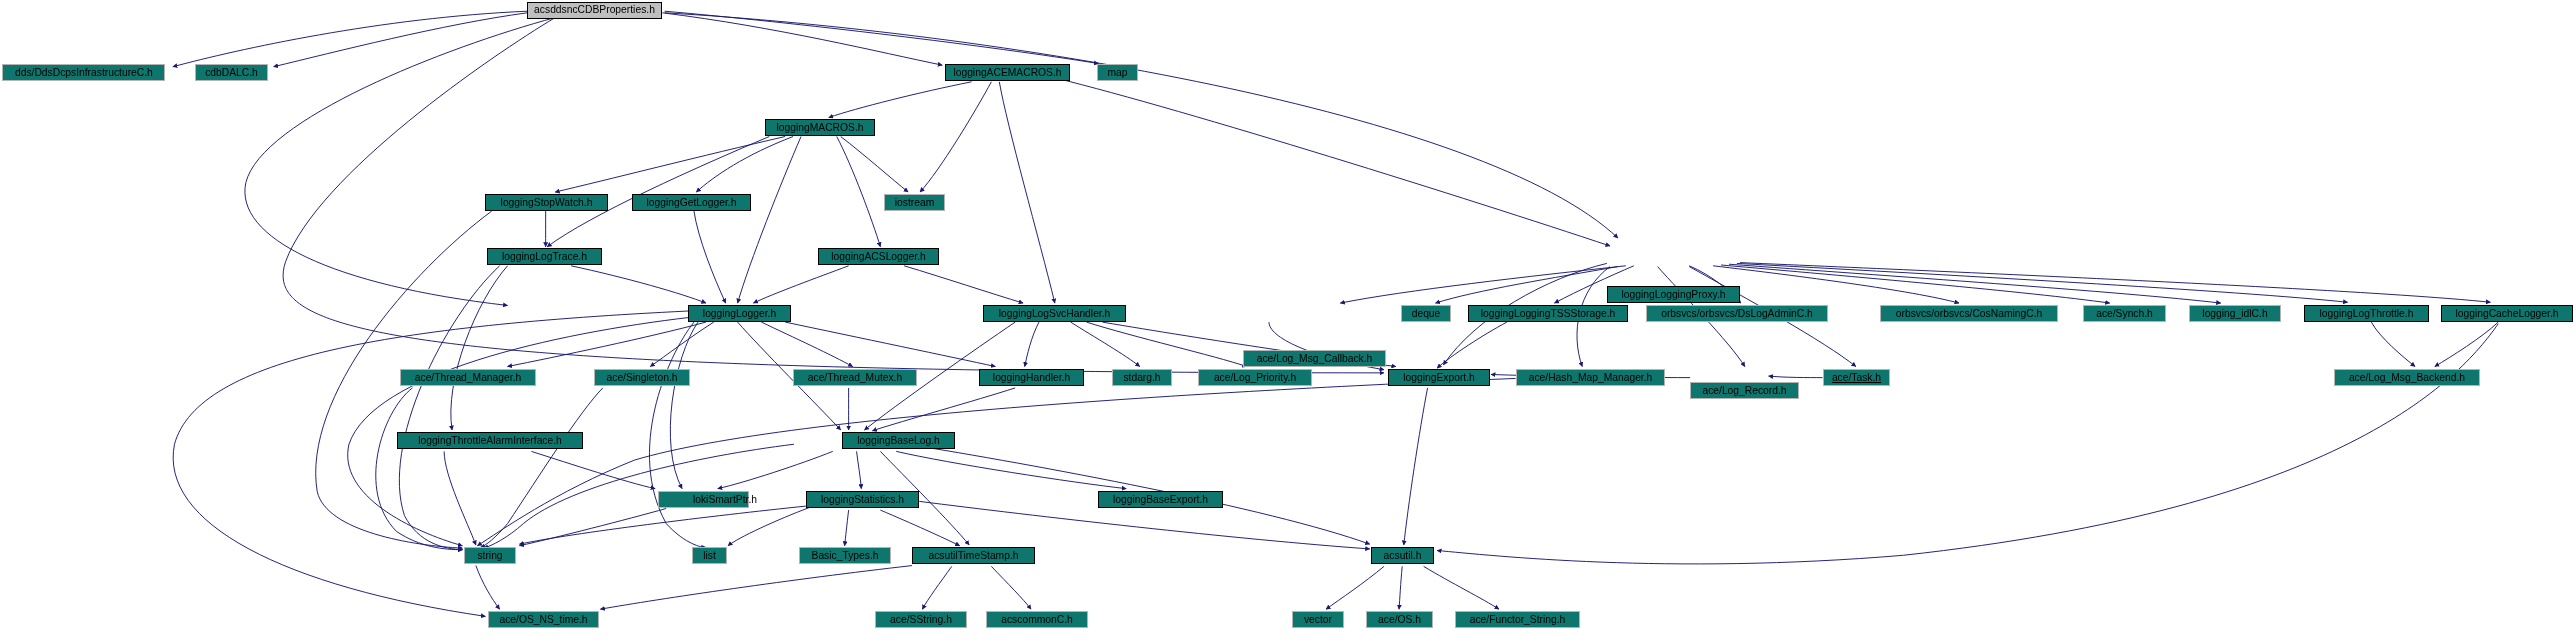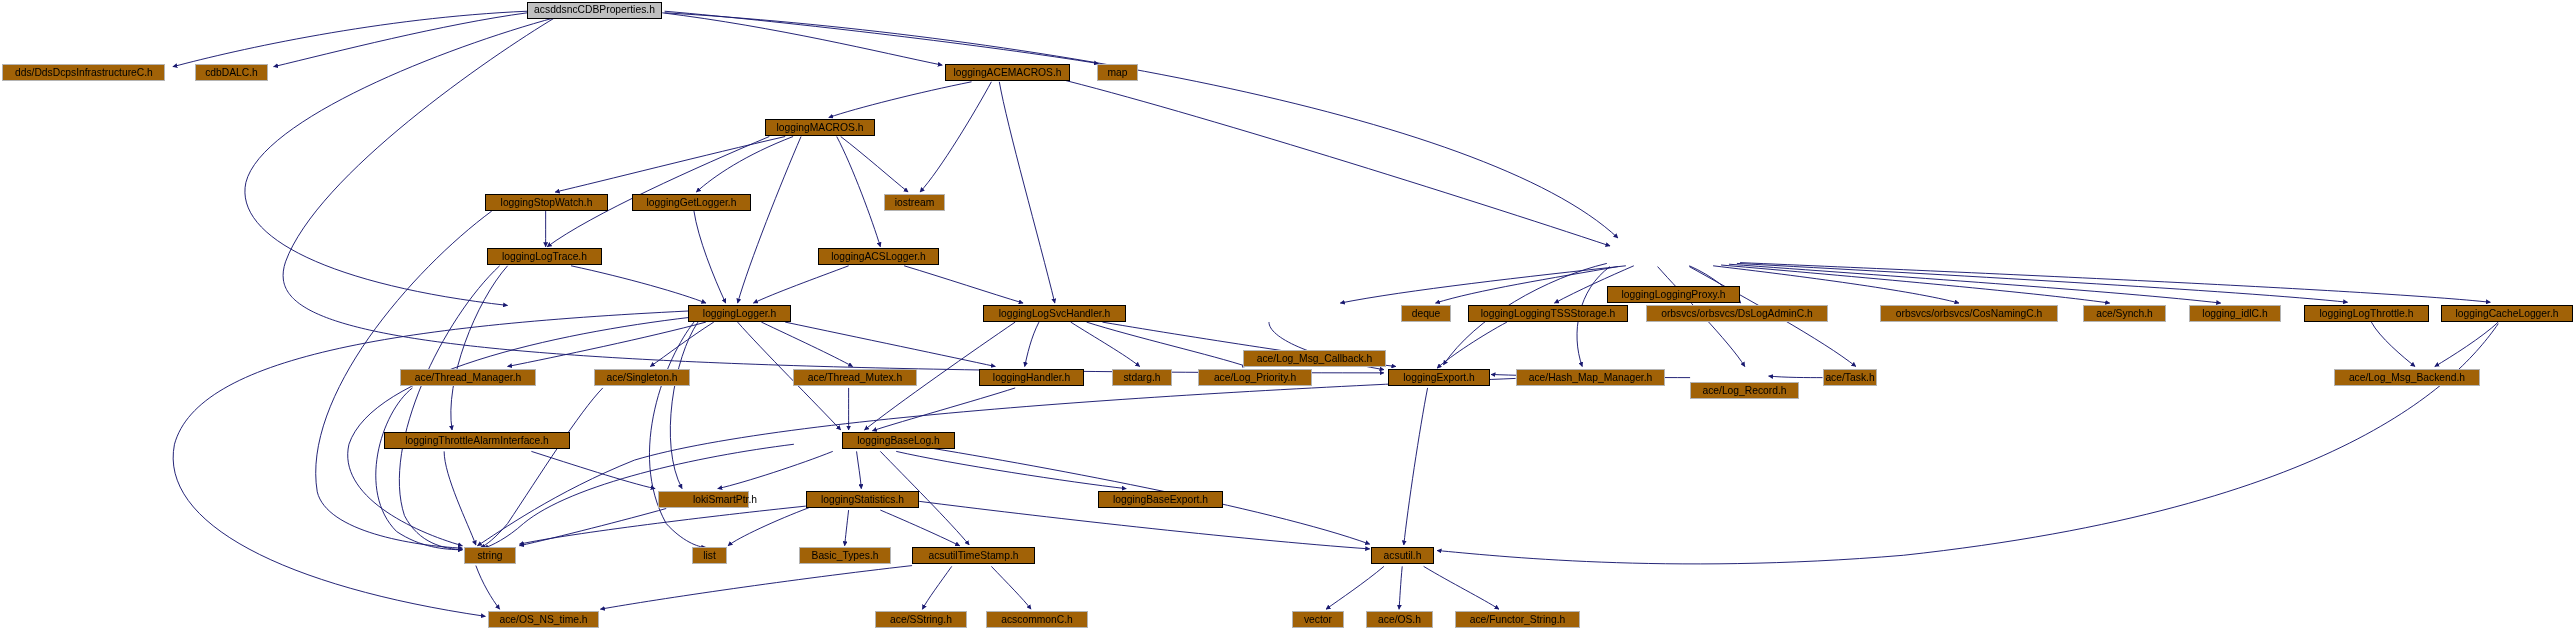--- a/index.html
+++ b/index.html
@@ -27,21 +27,21 @@
   .node {
     position: absolute;
     box-sizing: border-box;
     display: flex;
     align-items: center;
     justify-content: center;
     white-space: nowrap;
     font-size: 10.3px;
     line-height: 1;
     color: #000000;
-    background: #a16207;
+    background: #0f766e;
     border: 0.8px solid #b4b4b4;
     height: 17.4px;
     letter-spacing: 0px;
   }
   .node.hdr {
     border: 0.8px solid #000000;
   }
   .node.root {
     background: #bfbfbf;
     border: 0.8px solid #000000;
@@ -240,27 +240,27 @@
       </div>
       <div class="node hdr" style="left: 1388px; top: 369px; width: 102px;">
         <span class="node-label">loggingExport.h</span>
       </div>
       <div class="node " style="left: 1516px; top: 369px; width: 149px;">
         <span class="node-label">ace/Hash_Map_Manager.h</span>
       </div>
       <div class="node " style="left: 1690px; top: 369px; width: 109px; margin-top: 13px;">
         <span class="node-label">ace/Log_Record.h</span>
       </div>
-      <div class="node " style="left: 1823px; top: 369px; width: 54px;">
+      <div class="node " style="left: 1823px; top: 369px; width: 67px; text-decoration: underline;">
         <span class="node-label">ace/Task.h</span>
       </div>
       <div class="node " style="left: 2334px; top: 369px; width: 146px;">
         <span class="node-label">ace/Log_Msg_Backend.h</span>
       </div>
-      <div class="node hdr" style="left: 384px; top: 432px; width: 186px;">
+      <div class="node hdr" style="left: 397px; top: 432px; width: 186px;">
         <span class="node-label">loggingThrottleAlarmInterface.h</span>
       </div>
       <div class="node hdr" style="left: 842px; top: 432px; width: 113px;">
         <span class="node-label">loggingBaseLog.h</span>
       </div>
       <div class="node " style="left: 658px; top: 491px; width: 91px; padding-left: 43px;">
         <span class="node-label">lokiSmartPtr.h</span>
       </div>
       <div class="node hdr" style="left: 806px; top: 491px; width: 113px;">
         <span class="node-label">loggingStatistics.h</span>

